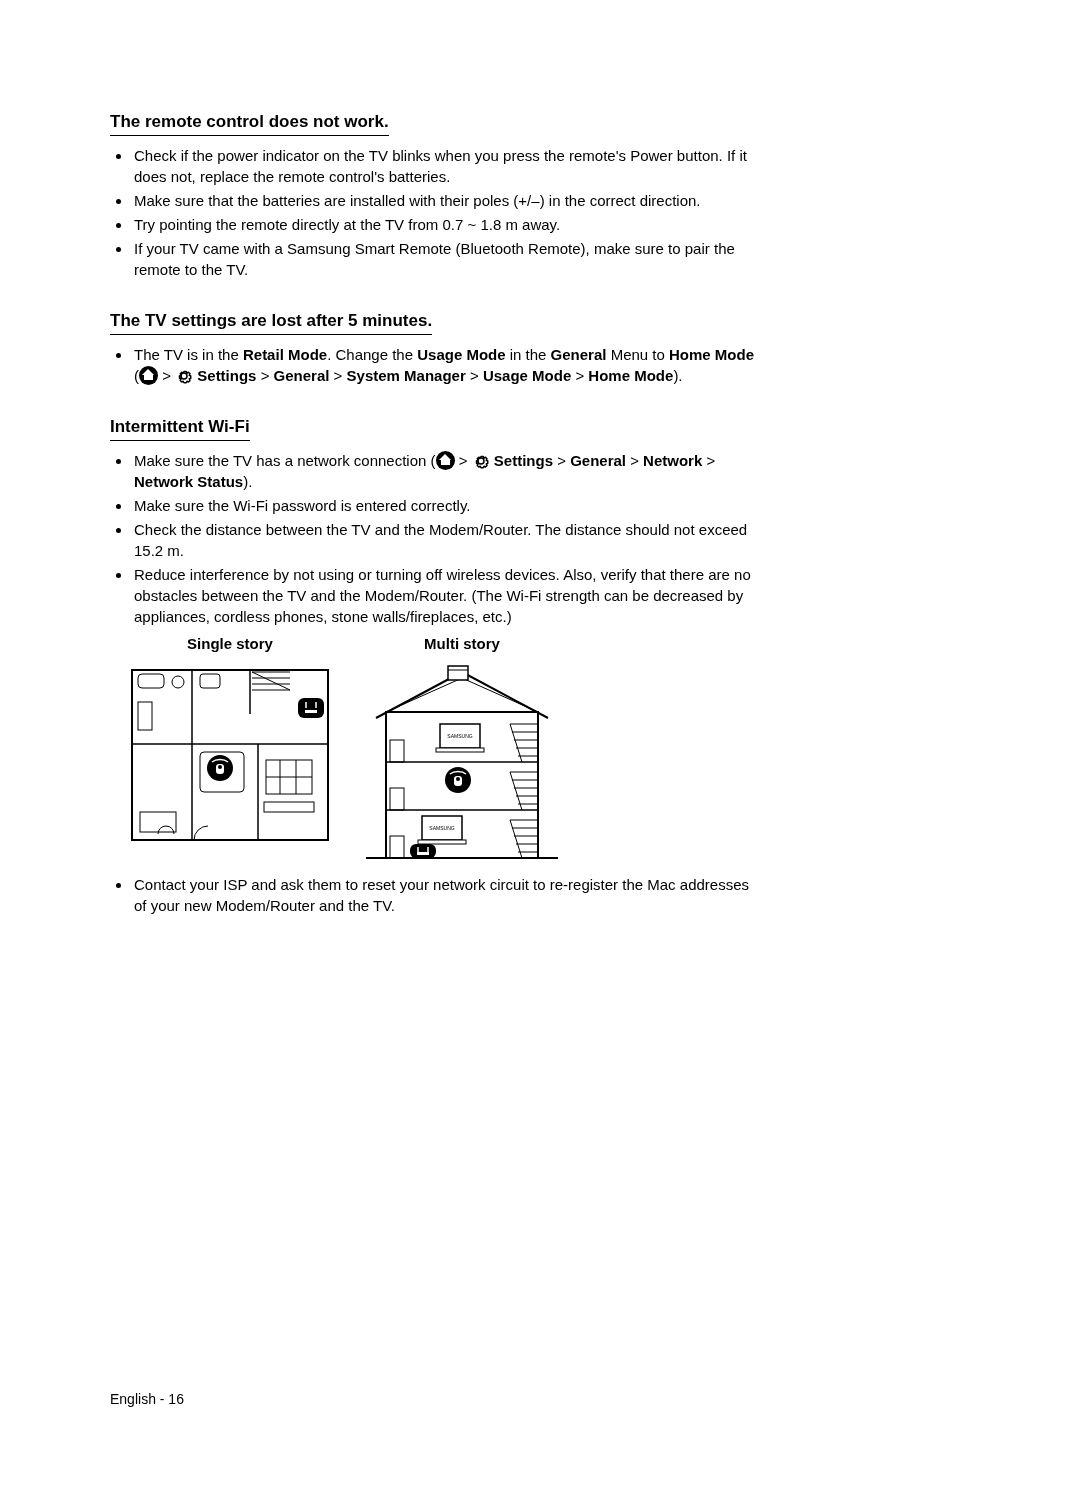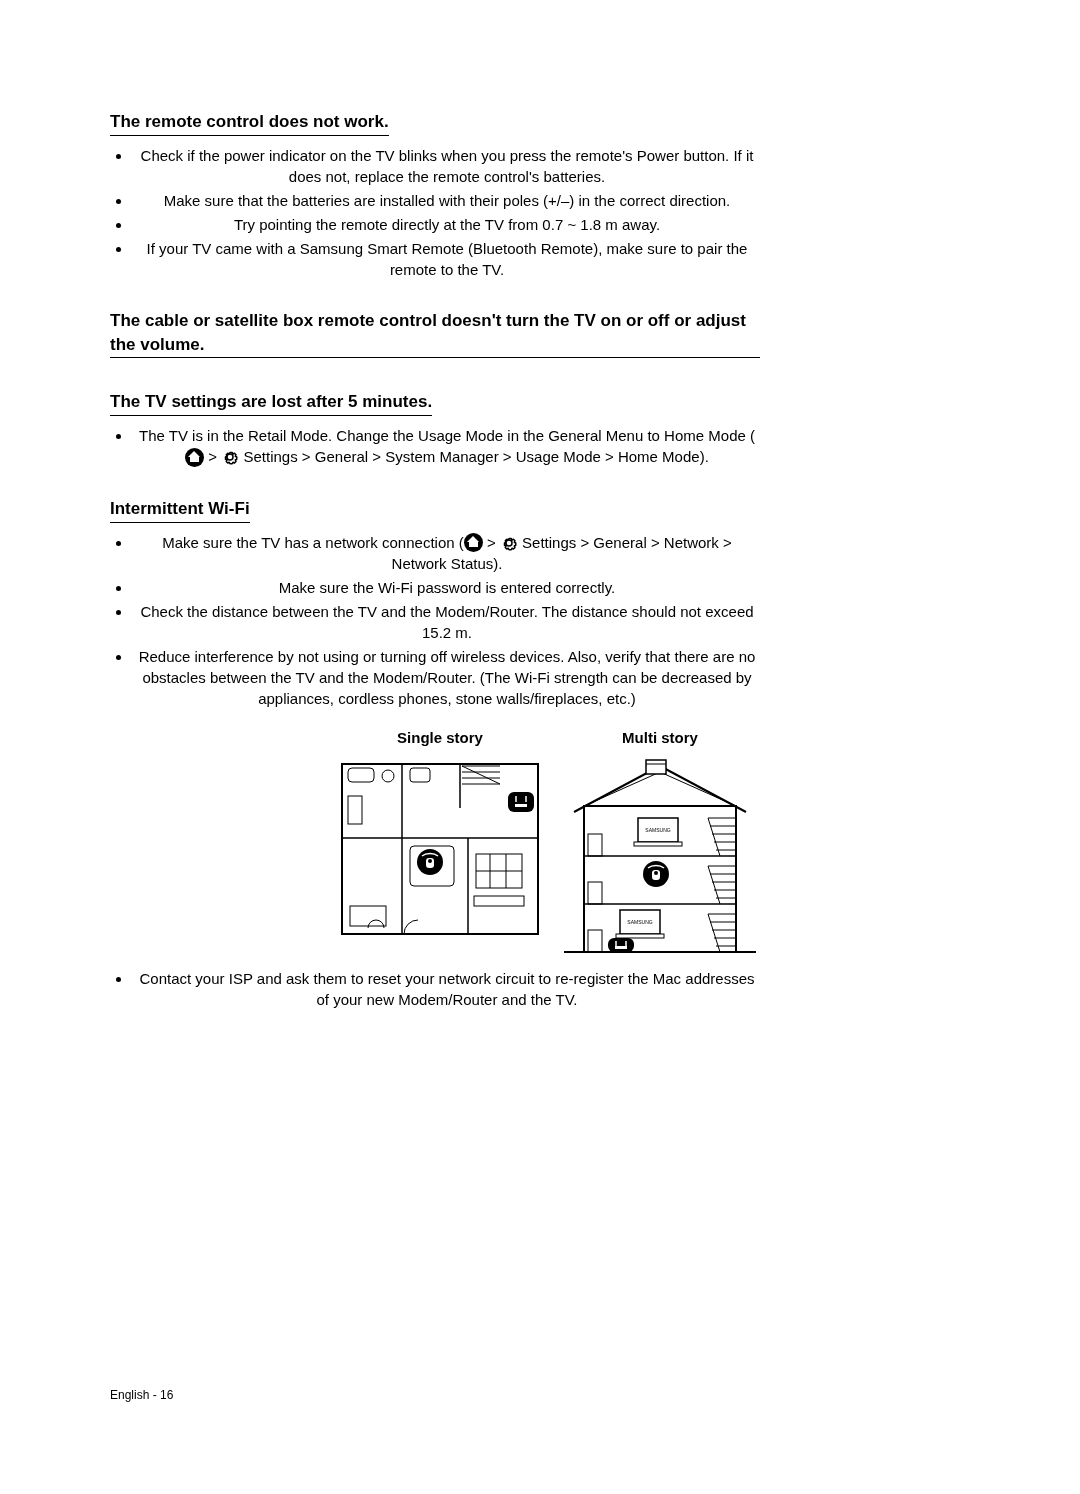--- a/index.html
+++ b/index.html
@@ -24,27 +24,26 @@
     border-bottom: 1px solid #000;
     display: inline-block;
     padding-bottom: 1px;
     margin-top: 26px;
     margin-bottom: 6px;
   }
   .section-heading.first { margin-top: 0; }
   ul {
     margin: 0 0 0 22px;
     padding: 0;
-    text-align: center;
   }
   li {
     margin: 3px 0;
     padding-left: 2px;
   }
-  .bold { font-weight: normal; }
+  .bold { font-weight: bold; }
   .home-icon, .gear-icon {
     display: inline-block;
     vertical-align: middle;
     position: relative;
   }
   .home-icon {
     width: 19px; height: 19px;
     background: #000;
     border-radius: 50%;
     position: relative;
@@ -68,24 +67,23 @@
   }
   .gear-icon {
     width: 18px; height: 18px;
     position: relative;
     top: -1px;
   }
   .gear-icon svg { display: block; }
   .diagrams {
     display: flex;
     align-items: flex-start;
-    gap: 20px;
-    margin-top: 18px;
+    gap: 32px;
+    margin-top: 6px;
     margin-left: 20px;
-    justify-content: flex-end;
   }
   .diagram-col { text-align: center; }
   .diagram-title {
     font-weight: bold;
     font-size: 15px;
     margin-bottom: 8px;
   }
   .legend { margin-top: 18px; }
   .legend-row { display: flex; align-items: center; gap: 22px; margin-bottom: 28px; }
   .legend-badge {
@@ -119,42 +117,41 @@
   .legend-badge.repeater .head {
     position: absolute;
     left: 11px; top: 13px;
     width: 4px; height: 4px;
     background: #000;
     border-radius: 50%;
   }
   .footer {
     position: absolute;
     left: 110px;
-    bottom: 90px;
-    font-size: 12px;
+    bottom: 84px;
+    font-size: 14px;
   }
   .ms-svg { display: block; margin: 0 auto; }
   .fp-svg { display: block; }
 </style>
 </head>
 <body>
 
 <div class="page">
 
   
   <div class="section-heading first">The remote control does not work.</div>
   <ul>
     <li>Check if the power indicator on the TV blinks when you press the remote's Power button. If it does not, replace the remote control's batteries.</li>
     <li>Make sure that the batteries are installed with their poles (+/–) in the correct direction.</li>
     <li>Try pointing the remote directly at the TV from 0.7 ~ 1.8 m away.</li>
     <li>If your TV came with a Samsung Smart Remote (Bluetooth Remote), make sure to pair the remote to the TV.</li>
   </ul>
 
   
-  <div class="section-heading">The cable or satellite box remote control doesn't turn the TV on or off or adjust the volume.</div>
 
   
   <div class="section-heading">The TV settings are lost after 5 minutes.</div>
   <ul>
     <li>
       <span>The TV is in the </span><span class="bold">Retail Mode</span><span>. Change the </span><span class="bold">Usage Mode</span><span> in the </span><span class="bold">General</span><span> Menu to </span><span class="bold">Home Mode</span><span> (</span><span class="home-icon"></span><span> &gt; </span><span class="gear-icon"><svg width="18" height="18" viewBox="0 0 24 24">
             <path fill="none" stroke="#000" stroke-width="2" d="M12 8a4 4 0 100 8 4 4 0 000-8zm9 4l-2-1 1-2-2-2-2 1-1-2h-3l-1 2-2-1-2 2 1 2-2 1v3l2 1-1 2 2 2 2-1 1 2h3l1-2 2 1 2-2-1-2 2-1z" stroke-linejoin="round"></path>
           </svg></span> <span class="bold">Settings</span><span> &gt; </span><span class="bold">General</span><span> &gt; </span><span class="bold">System Manager</span><span> &gt; </span><span class="bold">Usage Mode</span><span> &gt; </span><span class="bold">Home Mode</span><span>).</span>
     </li>
   </ul>

